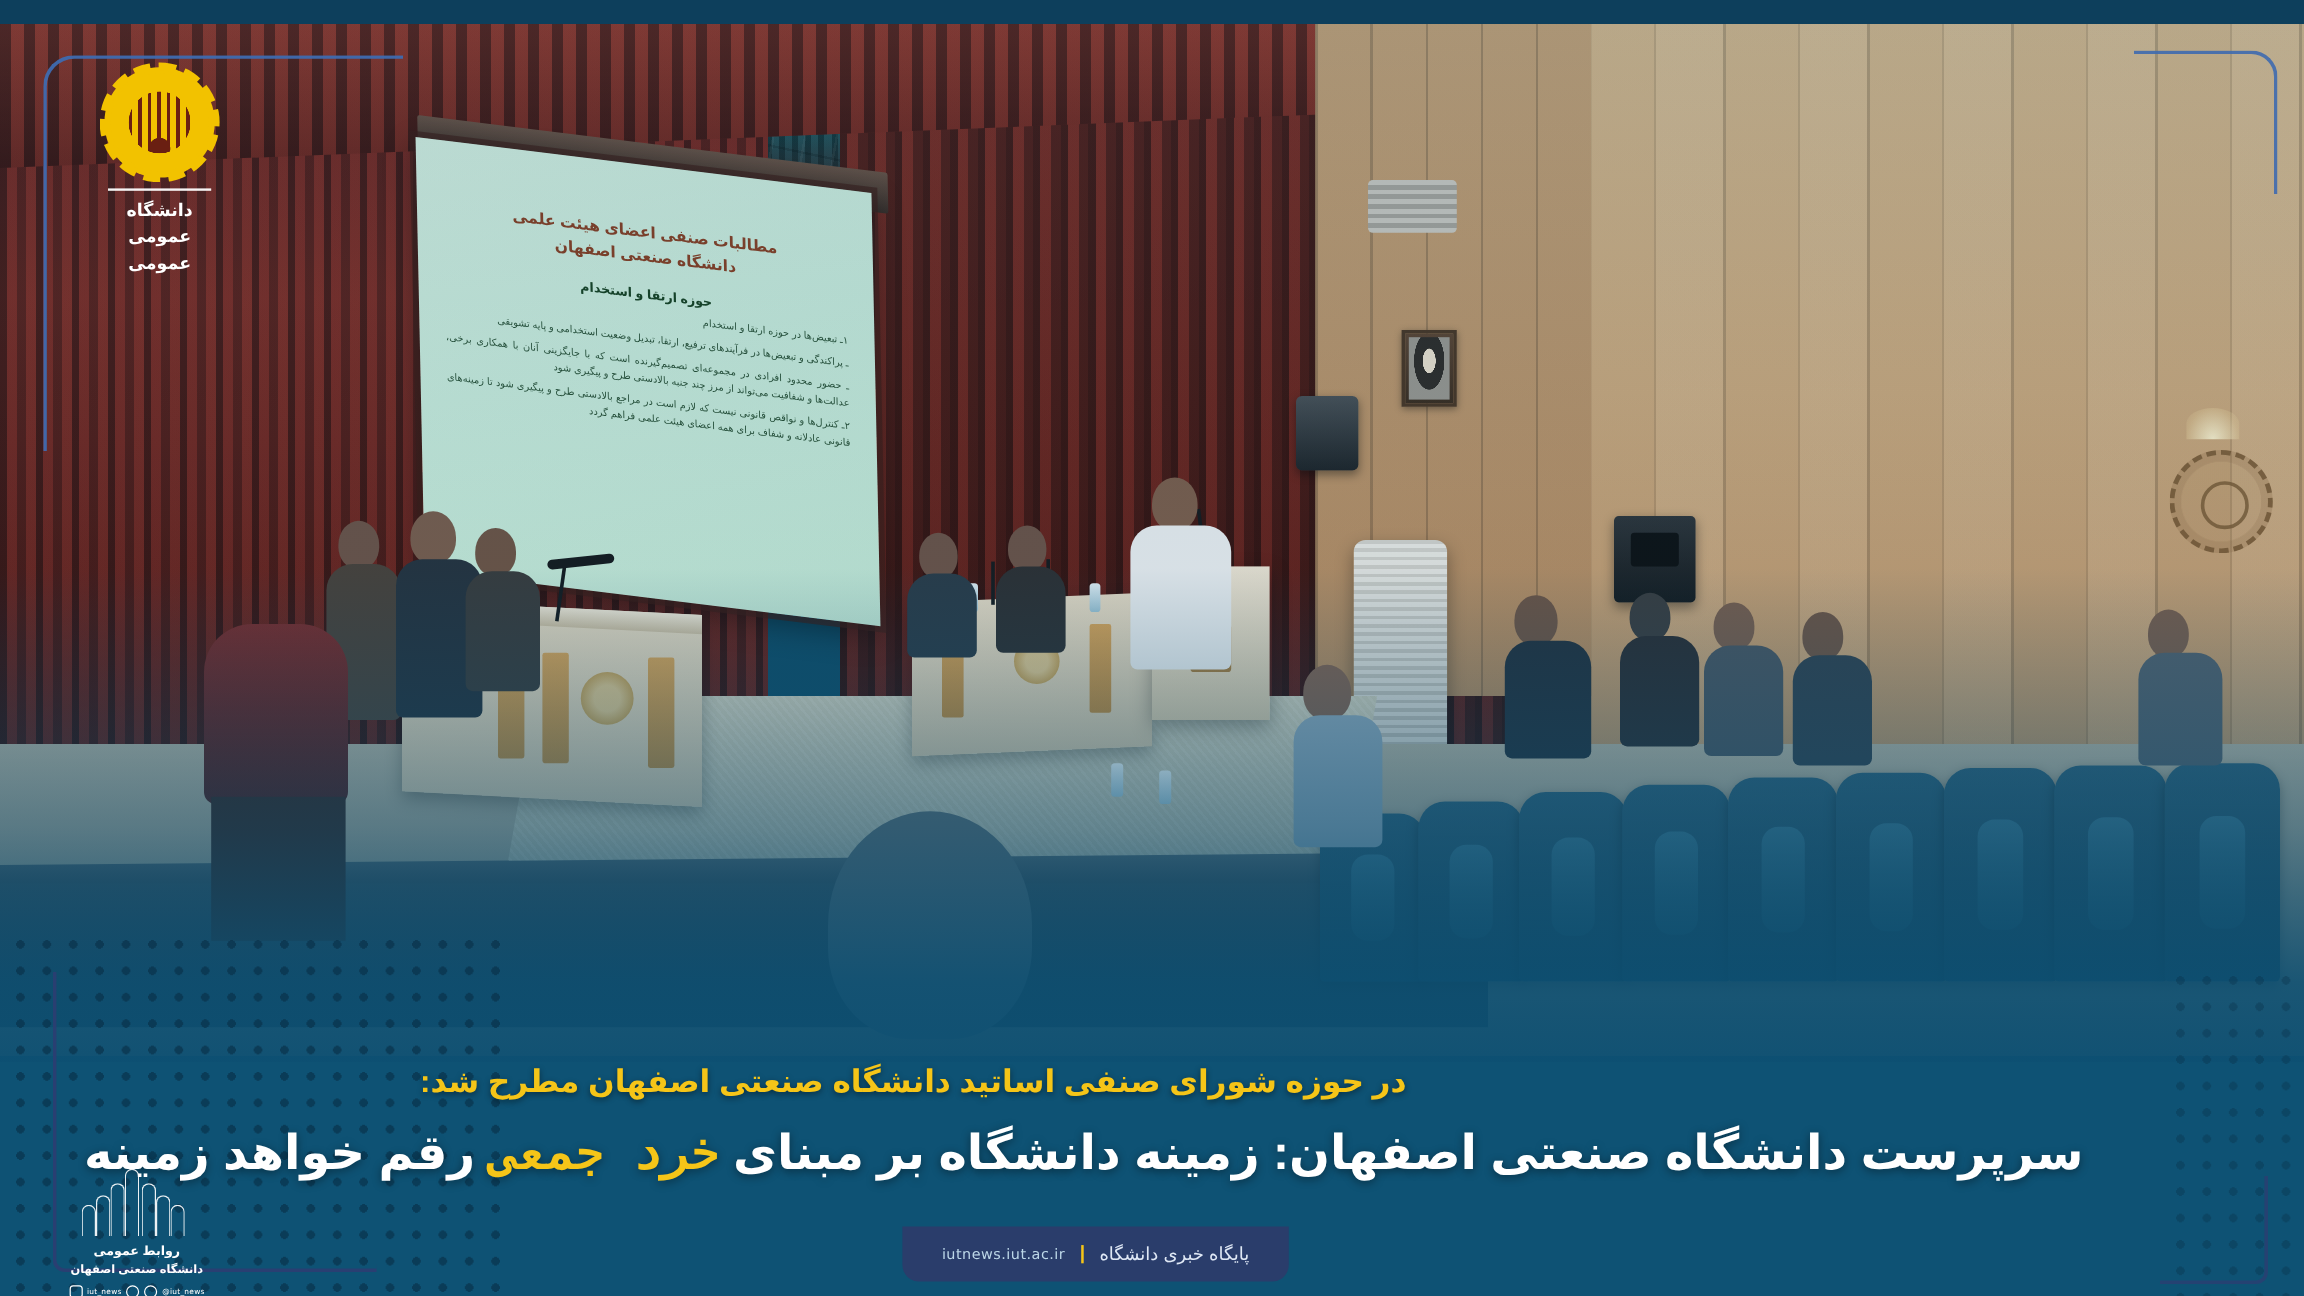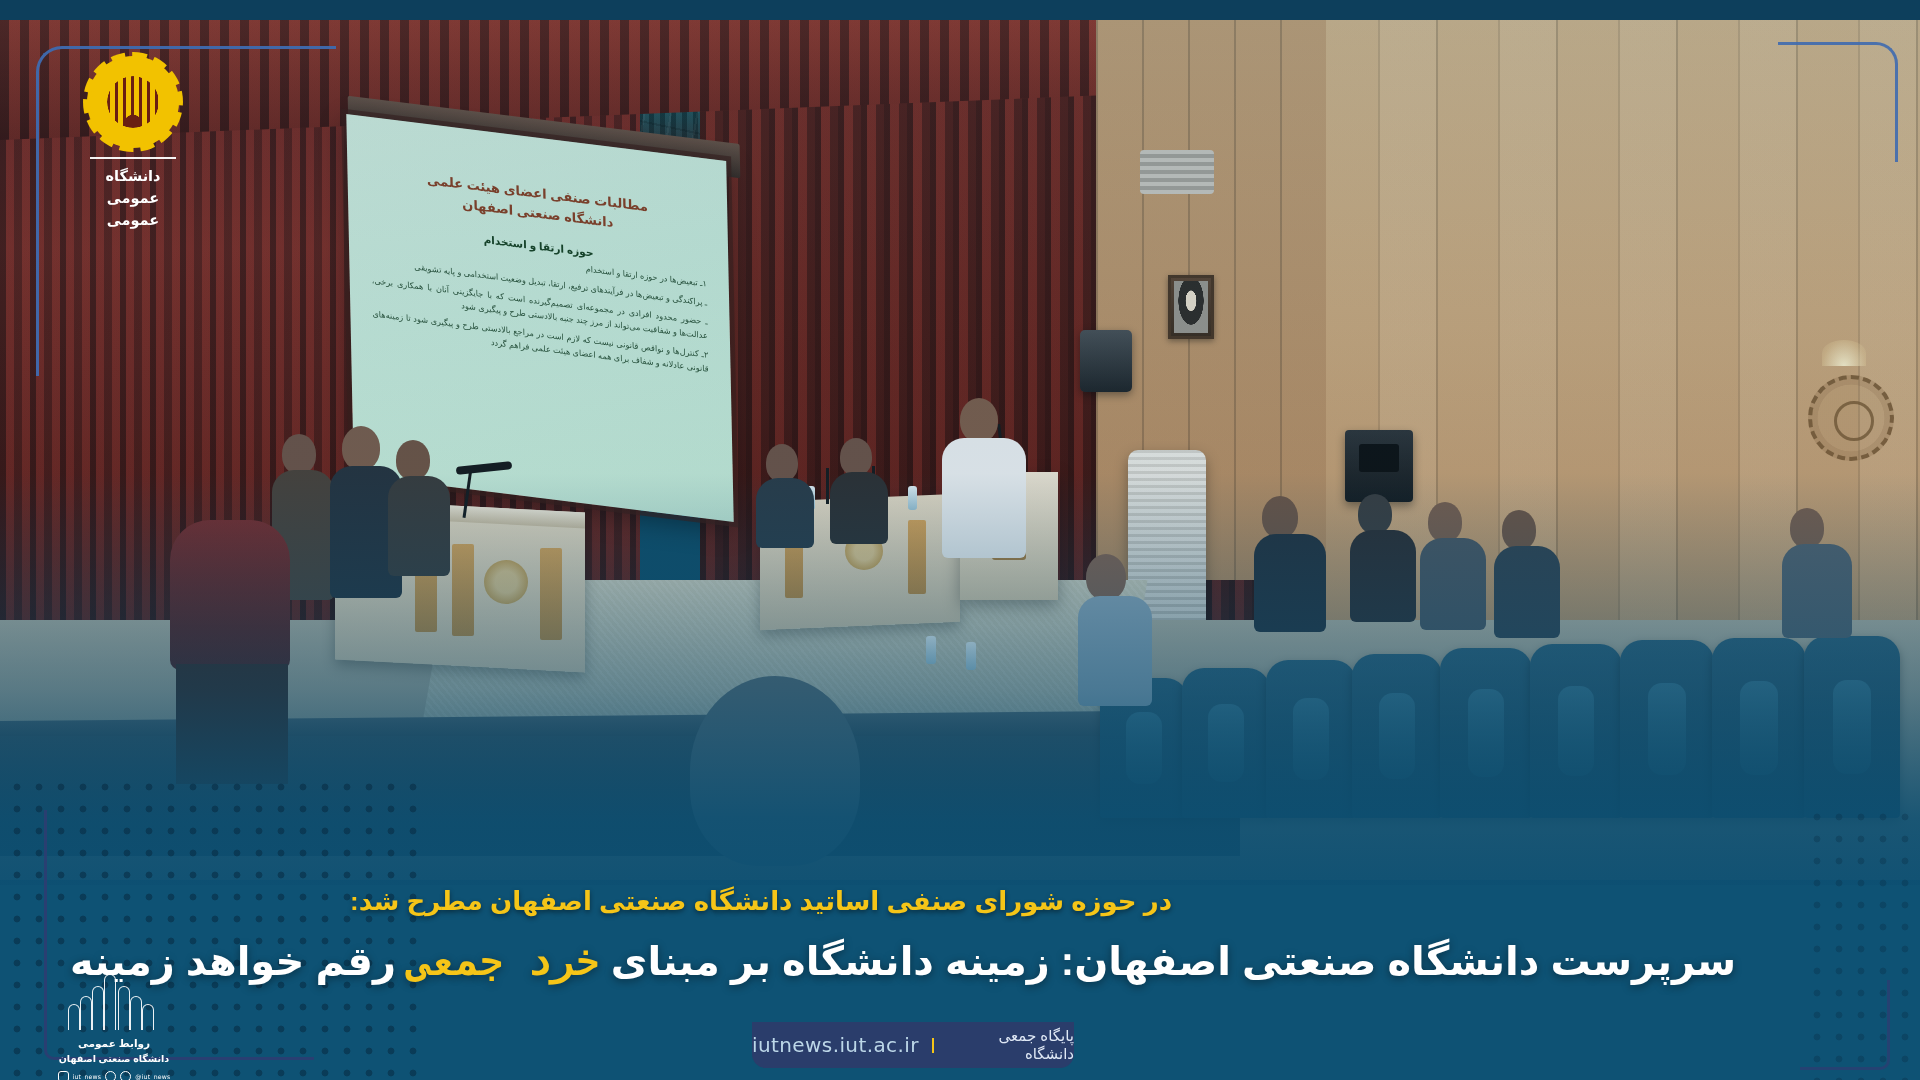--- a/index.html
+++ b/index.html
@@ -286,21 +286,21 @@
   .headline .hl{color:#f5c518;font-family:Liberation Mono, monospace;}
 
   
   .sitebadge{
     position:absolute;left:752px;top:1002px;width:322px;height:46px;
     background:#2a3d6b;border-radius:0 0 14px 14px;
     display:flex;align-items:center;justify-content:center;gap:12px;direction:rtl;
   }
   .sitebadge .fa{color:#dfe8f5;font-size:15px;font-weight:400;}
   .sitebadge .sep{color:#f5c518;font-weight:700;font-size:16px;line-height:1;}
-  .sitebadge .url{color:#bcd7e8;font-size:20px;letter-spacing:.4px;font-family:"DejaVu Sans",sans-serif;direction:ltr;}
+  .sitebadge .url{color:#bcd7e8;font-size:12px;letter-spacing:.4px;font-family:"DejaVu Sans",sans-serif;direction:ltr;}
 
   
   .prlogo{position:absolute;left:52px;top:952px;width:124px;text-align:center;direction:rtl;}
   .prlogo .mark{
     position:relative;height:58px;width:96px;margin:0 auto 6px;
   }
   .prlogo .mark span{
     position:absolute;bottom:0;width:12px;border:1.6px solid rgba(255,255,255,.92);
     border-bottom:none;border-radius:8px 8px 0 0;
   }
@@ -508,21 +508,21 @@
     <div class="btxt">عمومی</div>
   </div>
 
   <div class="kicker">در حوزه شورای صنفی اساتید دانشگاه صنعتی اصفهان مطرح شد:</div>
 
   <div class="headline">
     <span>سرپرست دانشگاه صنعتی اصفهان: زمینه دانشگاه بر مبنای </span><span class="hl">خرد جمعی</span><span> رقم خواهد زمینه</span>
   </div>
 
   <div class="sitebadge">
-    <span class="fa">پایگاه جمعی دانشگاه</span>
+    <span class="fa">پایگاه خبری دانشگاه</span>
     <span class="sep">|</span>
     <span class="url">iutnews.iut.ac.ir</span>
   </div>
 
   <div class="prlogo">
     <div class="mark">
       <span style="left:2px;height:26px;"></span>
       <span style="left:14px;height:34px;"></span>
       <span style="left:26px;height:44px;"></span>
       <span style="left:38px;height:56px;border-radius:9px 9px 0 0;"></span>

